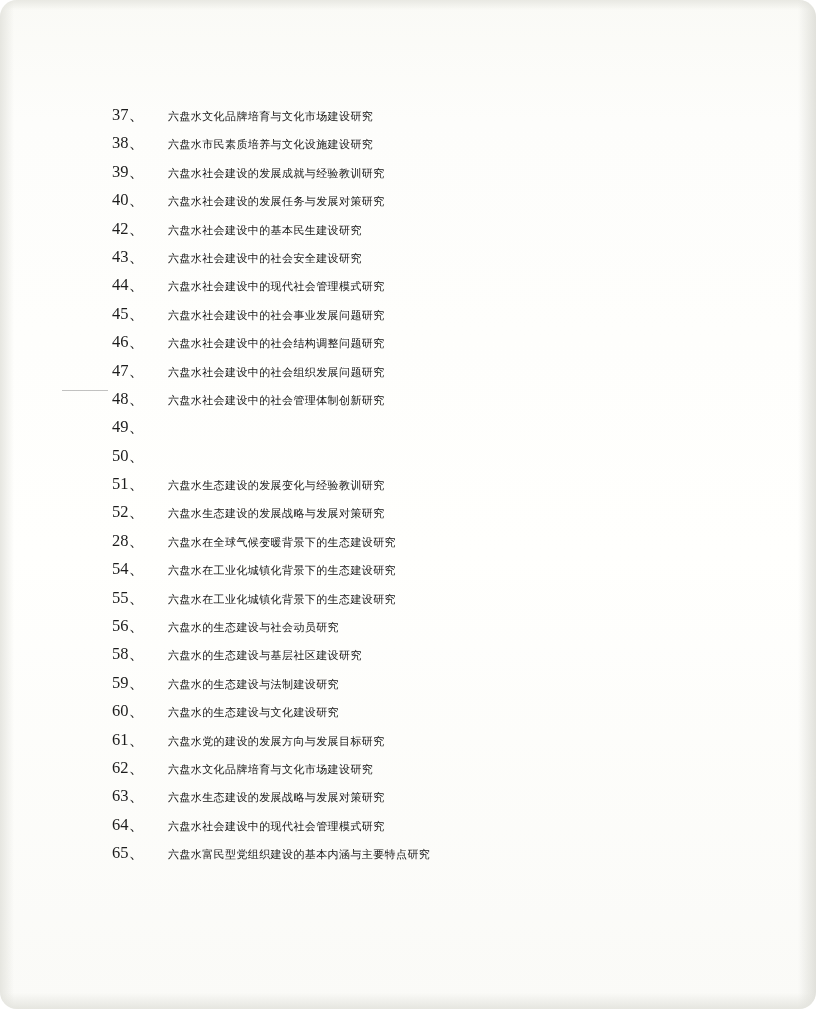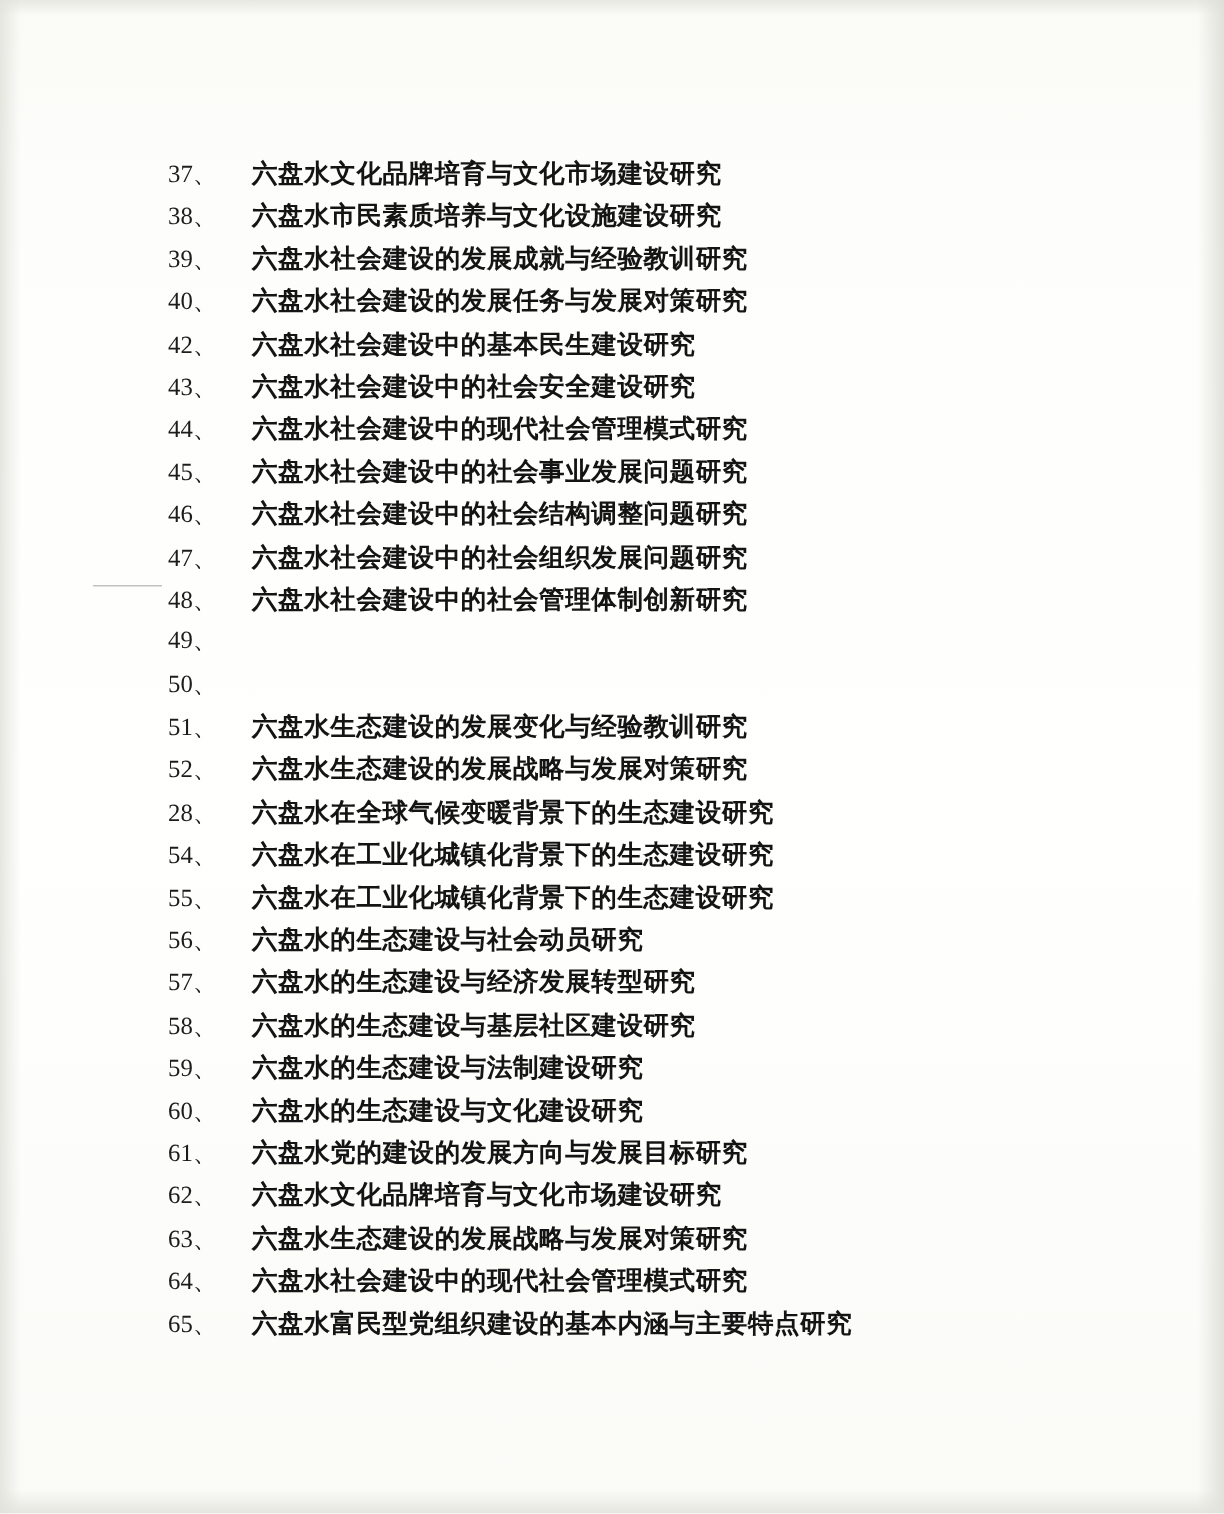--- a/index.html
+++ b/index.html
@@ -14,20 +14,21 @@
     overflow: hidden;
   }
   .page {
     position: relative;
     width: 816px;
     height: 1009px;
     background: #fdfdfb;
     background-image:
       linear-gradient(to bottom, rgba(250,250,246,1) 0%, rgba(253,253,251,1) 12%, rgba(255,255,253,1) 55%, rgba(250,250,247,1) 100%);
     overflow: hidden;
+    border-radius: 17px;
   }
   
   .edge-left {
     position: absolute;
     left: 0; top: 0;
     width: 14px; height: 100%;
     background: linear-gradient(to right, rgba(226,226,220,0.85), rgba(255,255,255,0));
     pointer-events: none;
   }
   .edge-right {
@@ -78,23 +79,23 @@
     flex: 0 0 auto;
     width: 56px;
     font-size: 16.5px;
     letter-spacing: 0px;
     color: #1c1c1c;
     font-family: "Liberation Serif", serif;
     white-space: nowrap;
   }
   .entry-title {
     flex: 1 1 auto;
-    font-size: 17px;
+    font-size: 11px;
     font-family: "DejaVu Sans", sans-serif;
-    font-weight: 700;
+    font-weight: 400;
     color: #141414;
     letter-spacing: 0.4px;
     white-space: nowrap;
   }
 </style>
 </head>
 <body>
 
 <div class="page">
   <div class="edge-top"></div>
@@ -172,24 +173,20 @@
       </div>
       <div class="entry">
         <span class="entry-num">55、</span>
         <span class="entry-title">六盘水在工业化城镇化背景下的生态建设研究</span>
       </div>
       <div class="entry">
         <span class="entry-num">56、</span>
         <span class="entry-title">六盘水的生态建设与社会动员研究</span>
       </div>
       <div class="entry">
-        <span class="entry-num">57、</span>
-        <span class="entry-title">六盘水的生态建设与经济发展转型研究</span>
-      </div>
-      <div class="entry">
         <span class="entry-num">58、</span>
         <span class="entry-title">六盘水的生态建设与基层社区建设研究</span>
       </div>
       <div class="entry">
         <span class="entry-num">59、</span>
         <span class="entry-title">六盘水的生态建设与法制建设研究</span>
       </div>
       <div class="entry">
         <span class="entry-num">60、</span>
         <span class="entry-title">六盘水的生态建设与文化建设研究</span>

